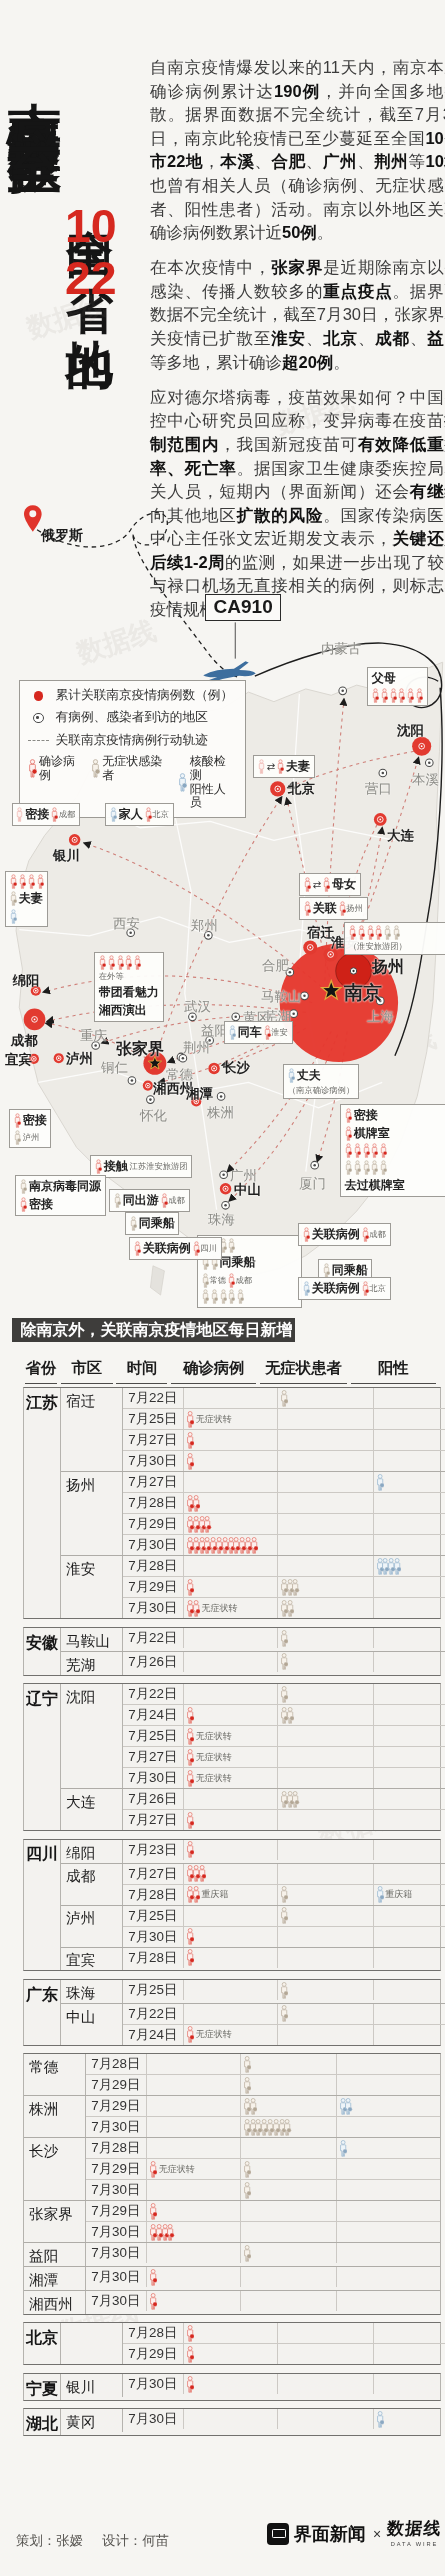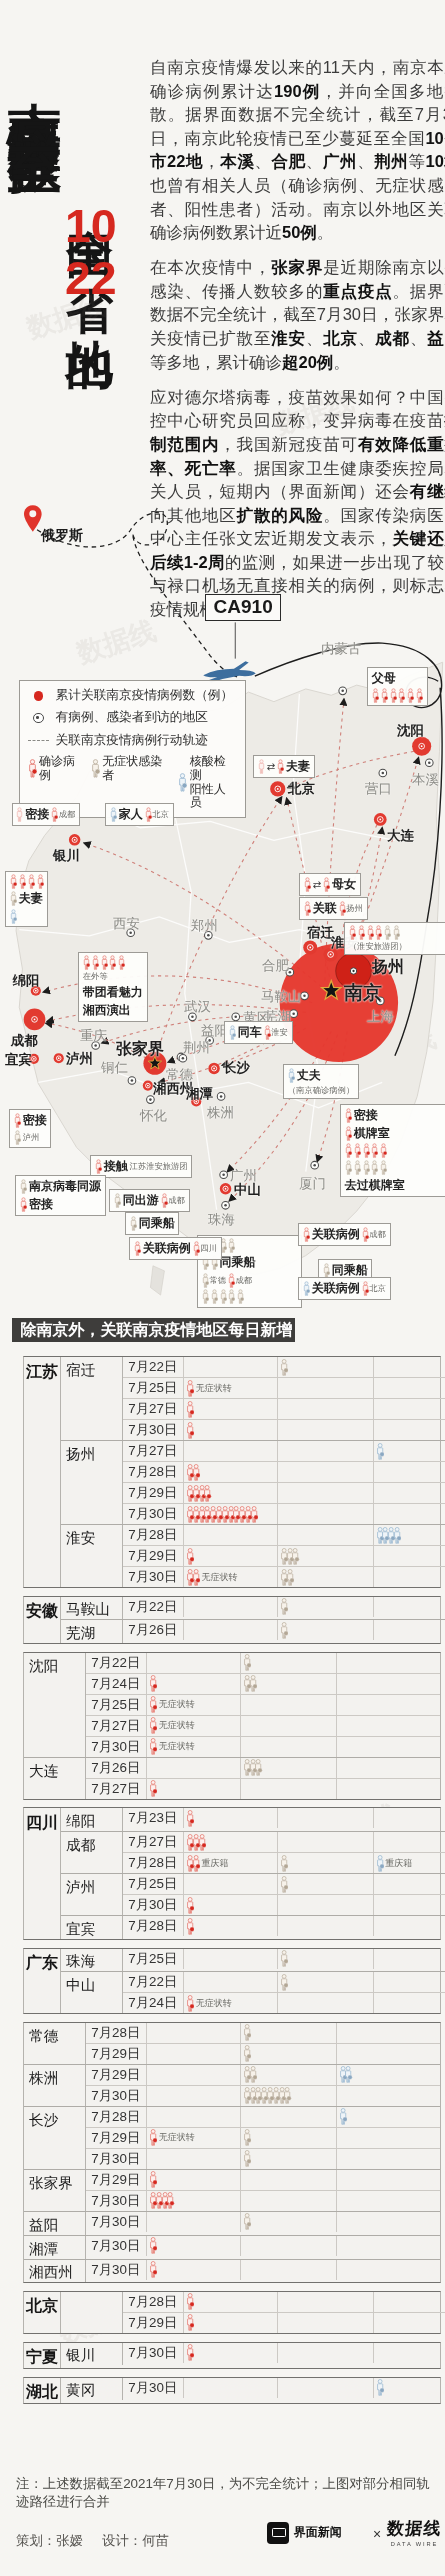--- a/index.html
+++ b/index.html
@@ -76,21 +76,21 @@
   .cell-asym{width:91px;flex:none;border-right:0.6px solid #ccc9c4;}
   .cell-pos{width:88px;flex:none;}
   .cell .person{margin-right:-2.5px;}
   .note{font-size:9px;color:#6b6b66;margin-left:3.8px;white-space:nowrap;}
   
   .fnote{position:absolute;left:16px;font-size:13.4px;color:#4a4a46;}
   .credit{position:absolute;font-size:13.4px;color:#55534f;text-align:center;}
   #logo-jm{position:absolute;display:flex;align-items:center;gap:5.1px;z-index:3;}
   #logo-jm .jm-ic{width:21.6px;height:21.6px;background:#111;border-radius:3.8px;position:relative;}
   #logo-jm .jm-ic:after{content:"";position:absolute;left:4.5px;top:5.7px;width:12.7px;height:7.6px;border:1.9px solid #fff;border-radius:1.3px;}
-  #logo-jm .jm-tx{font-size:12px;font-weight:900;color:#111;}
+  #logo-jm .jm-tx{font-size:18px;font-weight:900;color:#111;}
   #logo-x{position:absolute;font-size:14px;color:#333;z-index:3;}
   #logo-dw{position:absolute;text-align:center;z-index:3;}
   #logo-dw .dw-tx{font-size:17px;font-weight:900;color:#111;transform:skewX(-6deg);letter-spacing:1.3px;}
   #logo-dw .dw-sub{font-size:5.7px;letter-spacing:1.9px;color:#444;margin-top:0.6px;}
 </style>
 </head>
 <body>
 
 <div id="page">
 
@@ -579,21 +579,21 @@
     <circle cx="11" cy="6.5" r="5.2" fill="#f7f2ea" stroke="#b5a998" stroke-width="1.8"></circle>
     <path d="M4 15 Q4 13 6 13 L16 13 Q18 13 18 15 L18 29 L14.6 29 L14.6 44 L11.8 44 L11.8 31 L10.2 31 L10.2 44 L7.4 44 L7.4 29 L4 29 Z" fill="#f7f2ea" stroke="#b5a998" stroke-width="1.8" stroke-linejoin="round"></path>
     <circle cx="16" cy="30.5" r="6" fill="#b3a795" stroke="#f6f5f2" stroke-width="1"></circle>
   </svg>
           </span>
         </div>
         <div class="cl-line" style="flex-wrap: wrap;">
           <span class="cts">（淮安旅游团）</span>
         </div>
       </div>
-      <div class="callout" style="left: 78px; top: 952px;">
+      <div class="callout" style="left: 94px; top: 952px;">
         <div class="cl-line">
           <span>
             <svg class="person" width="7" height="15.3" viewBox="0 0 22 46">
     <circle cx="11" cy="6.5" r="5.2" fill="#fdf0ee" stroke="#e2695f" stroke-width="1.8"></circle>
     <path d="M4 15 Q4 13 6 13 L16 13 Q18 13 18 15 L18 29 L14.6 29 L14.6 44 L11.8 44 L11.8 31 L10.2 31 L10.2 44 L7.4 44 L7.4 29 L4 29 Z" fill="#fdf0ee" stroke="#e2695f" stroke-width="1.8" stroke-linejoin="round"></path>
     <circle cx="16" cy="30.5" r="6" fill="#d6281f" stroke="#f6f5f2" stroke-width="1"></circle>
   </svg>
           </span>
           <span>
             <svg class="person" width="7" height="15.3" viewBox="0 0 22 46">
@@ -1030,20 +1030,28 @@
     <circle cx="16" cy="30.5" r="6" fill="#d6281f" stroke="#f6f5f2" stroke-width="1"></circle>
   </svg>
             <span class="ptag">北京</span>
           </span>
         </div>
       </div>
     </div>
 
   <div id="sec-bar">除南京外，关联南京疫情地区每日新增</div>
   <div id="table-root">
+      <div id="thead">
+        <div class="hc" style="width: 32px;">省份</div>
+        <div class="hc" style="width: 52px;">市区</div>
+        <div class="hc" style="width: 51px;">时间</div>
+        <div class="hc" style="width: 85px;">确诊病例</div>
+        <div class="hc" style="width: 87px;">无症状患者</div>
+        <div class="hc" style="width: 85px;">阳性</div>
+      </div>
       <div class="prov-block">
         <div class="prov-name">江苏</div>
         <div class="prov-body">
           <div class="city-row">
             <div class="city-name">宿迁</div>
             <div class="city-rows">
               <div class="drow">
                 <div class="cell-time">7月22日</div>
                 <div class="cell cell-conf"></div>
                 <div class="cell cell-asym">
@@ -1346,20 +1354,21 @@
     <circle cx="16" cy="30.5" r="6" fill="#b3a795" stroke="#f6f5f2" stroke-width="1"></circle>
   </svg>
                 </div>
                 <div class="cell cell-pos"></div>
               </div>
             </div>
           </div>
         </div>
       </div>
       <div class="prov-block">
+        <div class="prov-name">辽宁</div>
         <div class="prov-body">
           <div class="city-row">
             <div class="city-name">沈阳</div>
             <div class="city-rows">
               <div class="drow">
                 <div class="cell-time">7月22日</div>
                 <div class="cell cell-conf"></div>
                 <div class="cell cell-asym">
                   <svg class="person" width="8.3" height="17" viewBox="0 0 22 46">
     <circle cx="11" cy="6.5" r="5.2" fill="#f7f2ea" stroke="#b5a998" stroke-width="1.8"></circle>
@@ -1981,21 +1990,20 @@
     <circle cx="16" cy="30.5" r="6" fill="#8aa8c2" stroke="#f6f5f2" stroke-width="1"></circle>
   </svg>
                 </div>
               </div>
             </div>
           </div>
         </div>
       </div>
     </div>
 
-  <div class="fnote" style="top:2475px;width:414px">注：上述数据截至2021年7月30日，为不完全统计；上图对部分相同轨迹路径进行合并</div>
   <div class="credit" style="left:16px;top:2532px">策划：张嫒</div>
   <div class="credit" style="left:102px;top:2532px">设计：何苗</div>
   <div id="logo-jm" style="left:267px;top:2522px">
     <span class="jm-ic"></span>
     <span class="jm-tx">界面新闻</span>
   </div>
   <div id="logo-x" style="left:373px;top:2526px">×</div>
   <div id="logo-dw" style="left:387px;top:2517px">
     <div class="dw-tx">数据线</div>
     <div class="dw-sub">DATA WIRE</div>

